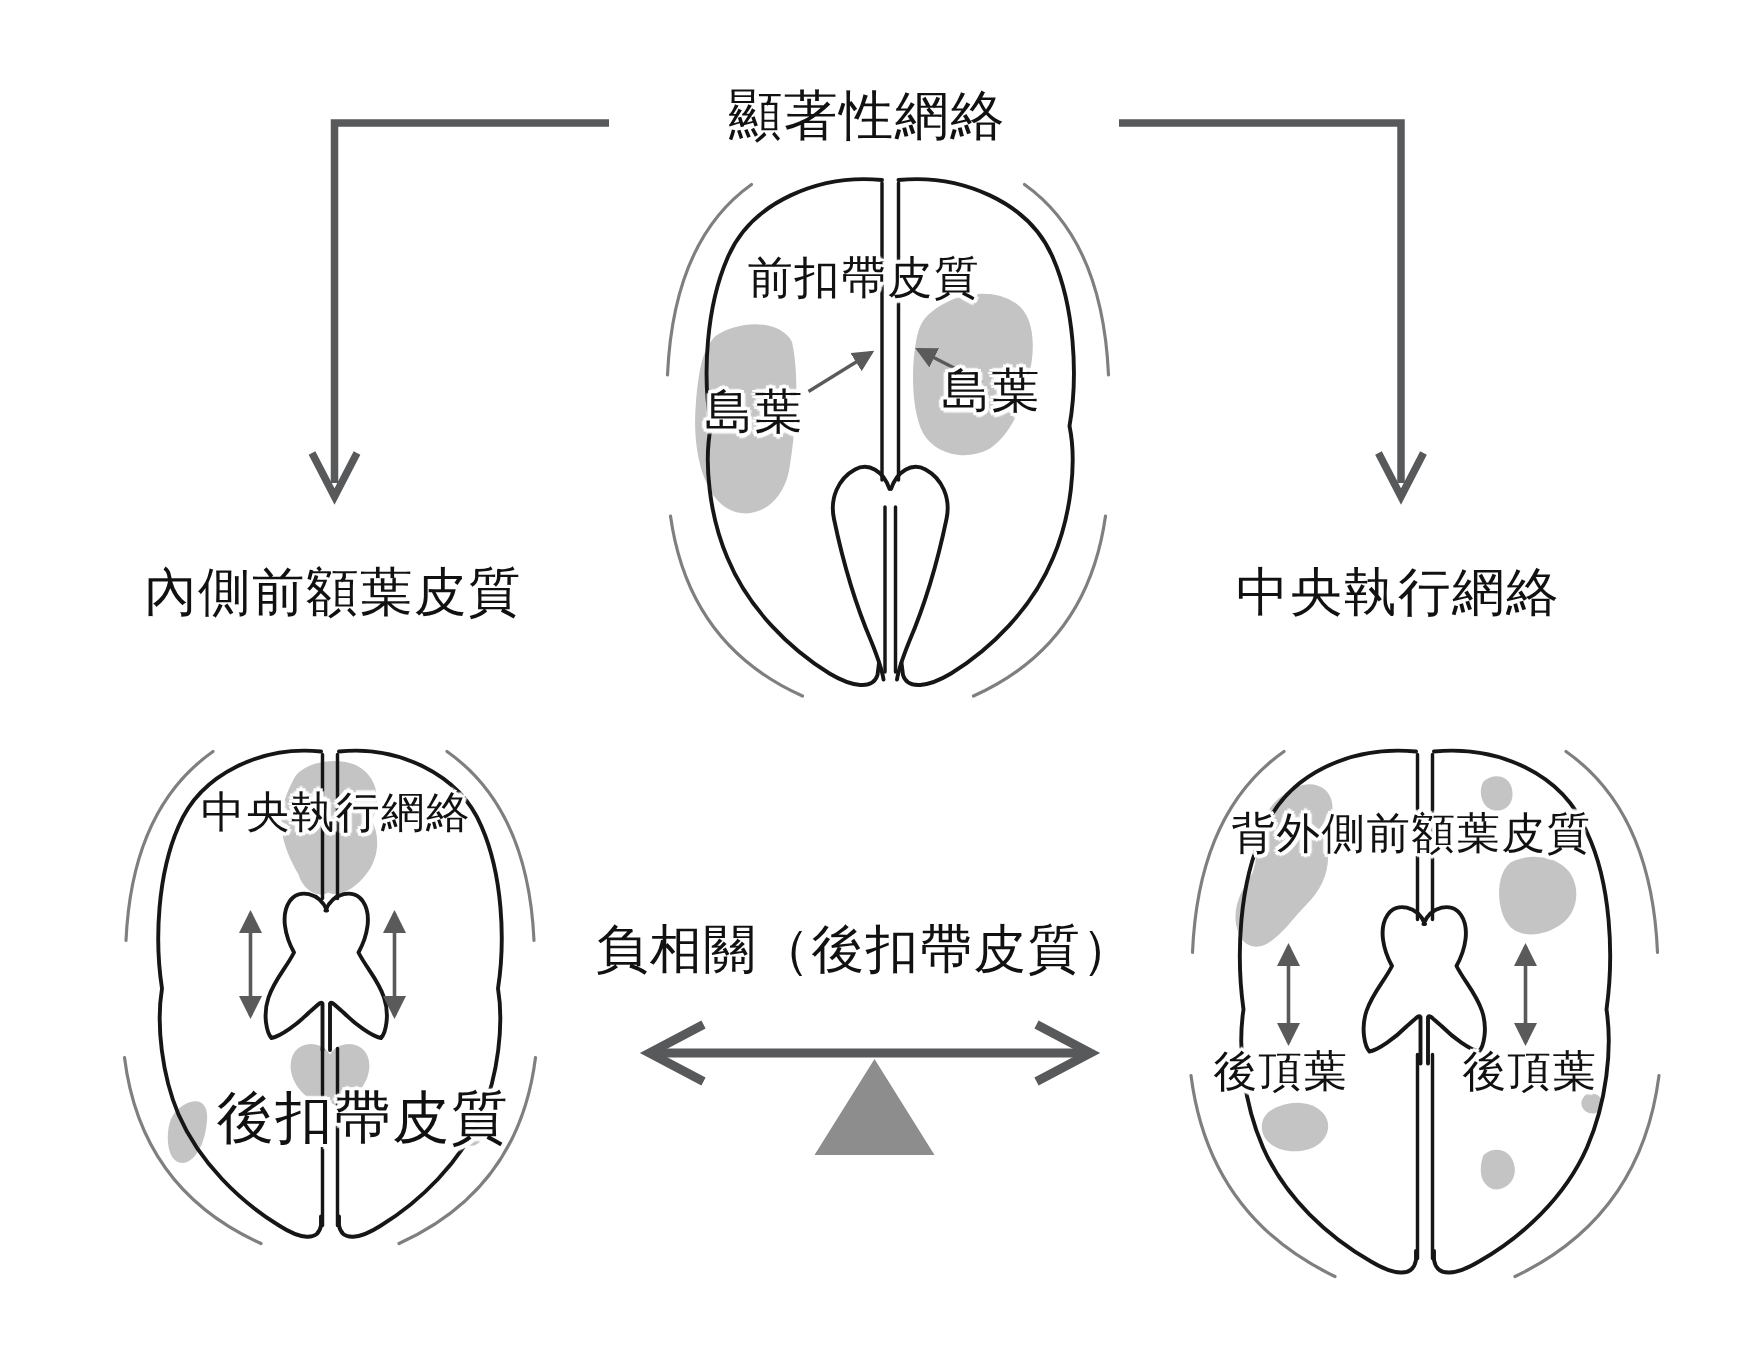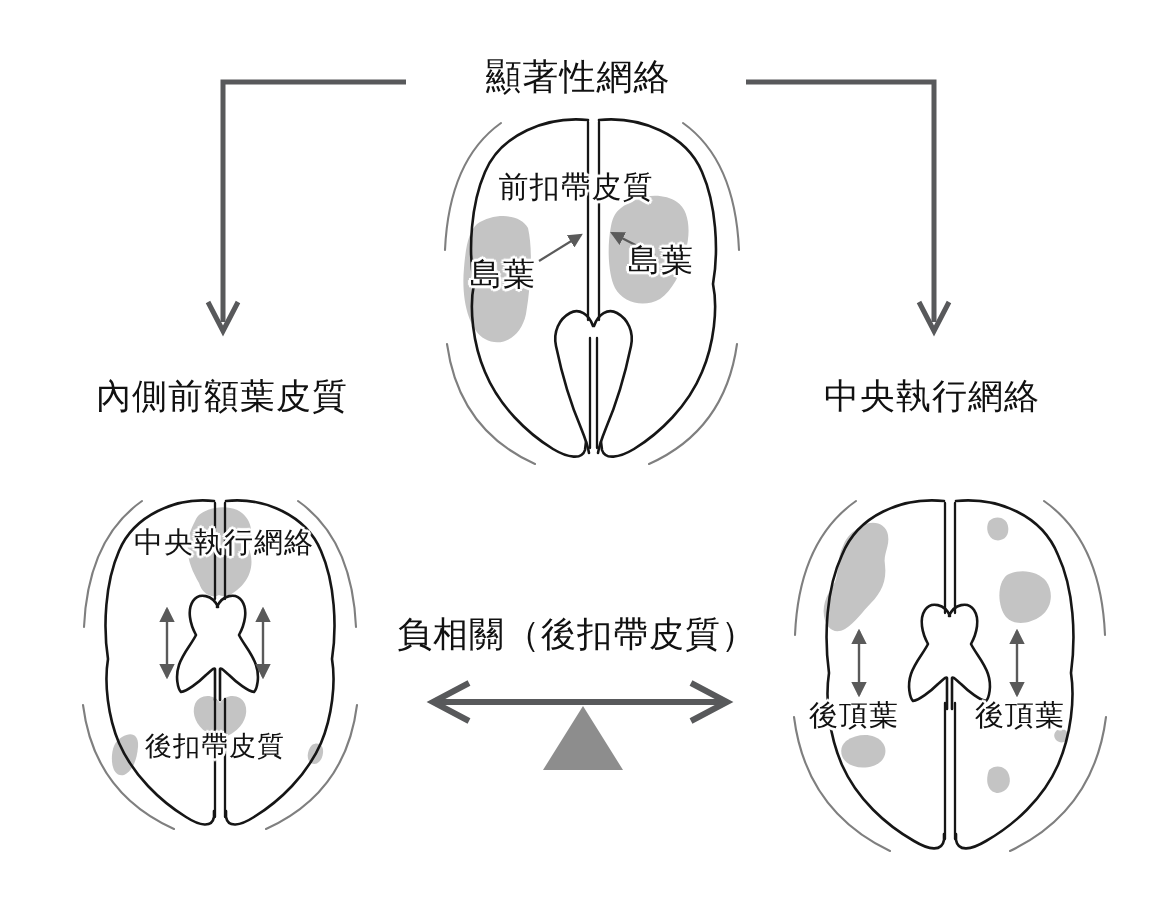--- a/index.html
+++ b/index.html
@@ -148,20 +148,21 @@
   <div class="lbl" style="left:577px;top:634px;font-size:35px;">負相關（後扣帶皮質）</div>
 
   <div class="lbl region" style="left:576px;top:186px;font-size:30px;">前扣帶皮質</div>
 
   <div class="lbl region" style="left:503px;top:275px;font-size:32px;">島葉</div>
 
   <div class="lbl region" style="left:661px;top:261px;font-size:32px;">島葉</div>
 
   <div class="lbl region" style="left:224px;top:543px;font-size:29px;">中央執行網絡</div>
 
-  <div class="lbl region" style="left:215px;top:747px;font-size:27px;">後扣帶皮質</div>
+  <div class="lbl region" style="left:242px;top:747px;font-size:38px;">後扣帶皮質</div>
 
+  <div class="lbl region" style="left:941px;top:557px;font-size:29px;">背外側前額葉皮質</div>
 
   <div class="lbl region" style="left:854px;top:716px;font-size:29px;">後頂葉</div>
 
   <div class="lbl region" style="left:1020px;top:716px;font-size:29px;">後頂葉</div>
 
 </div>
 
 </body></html>

